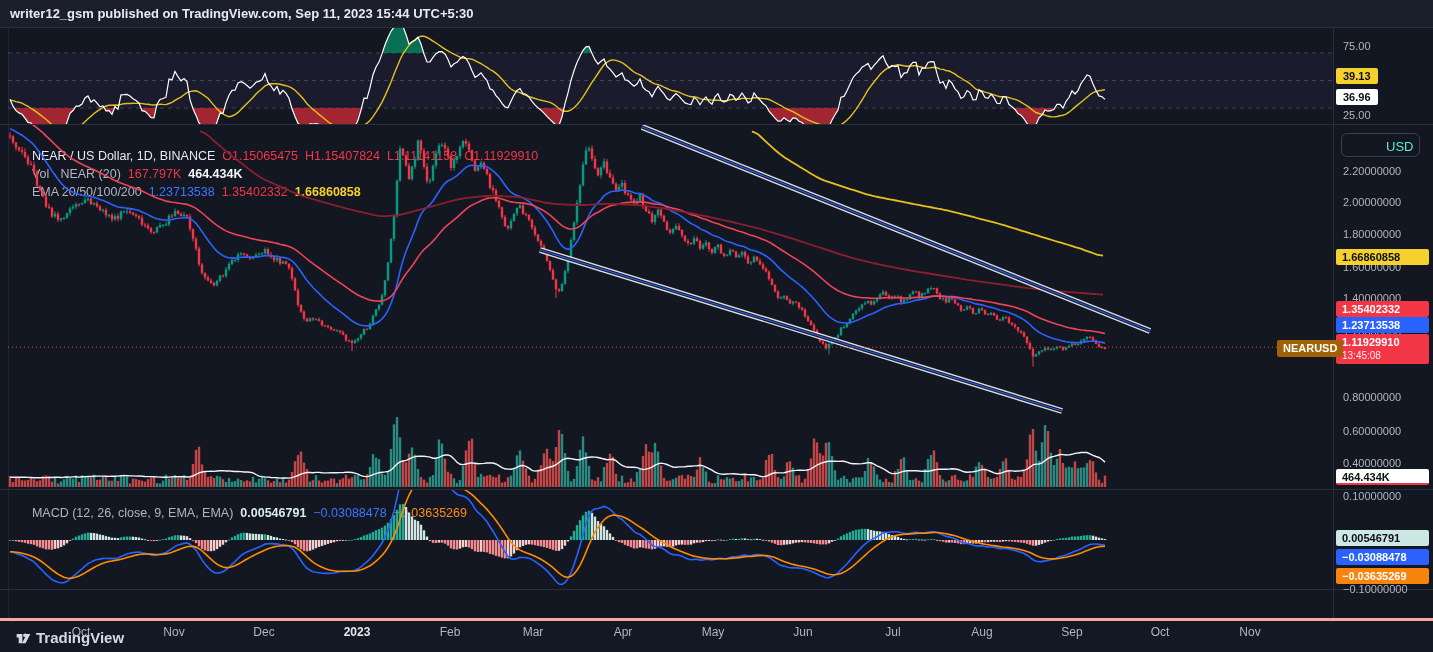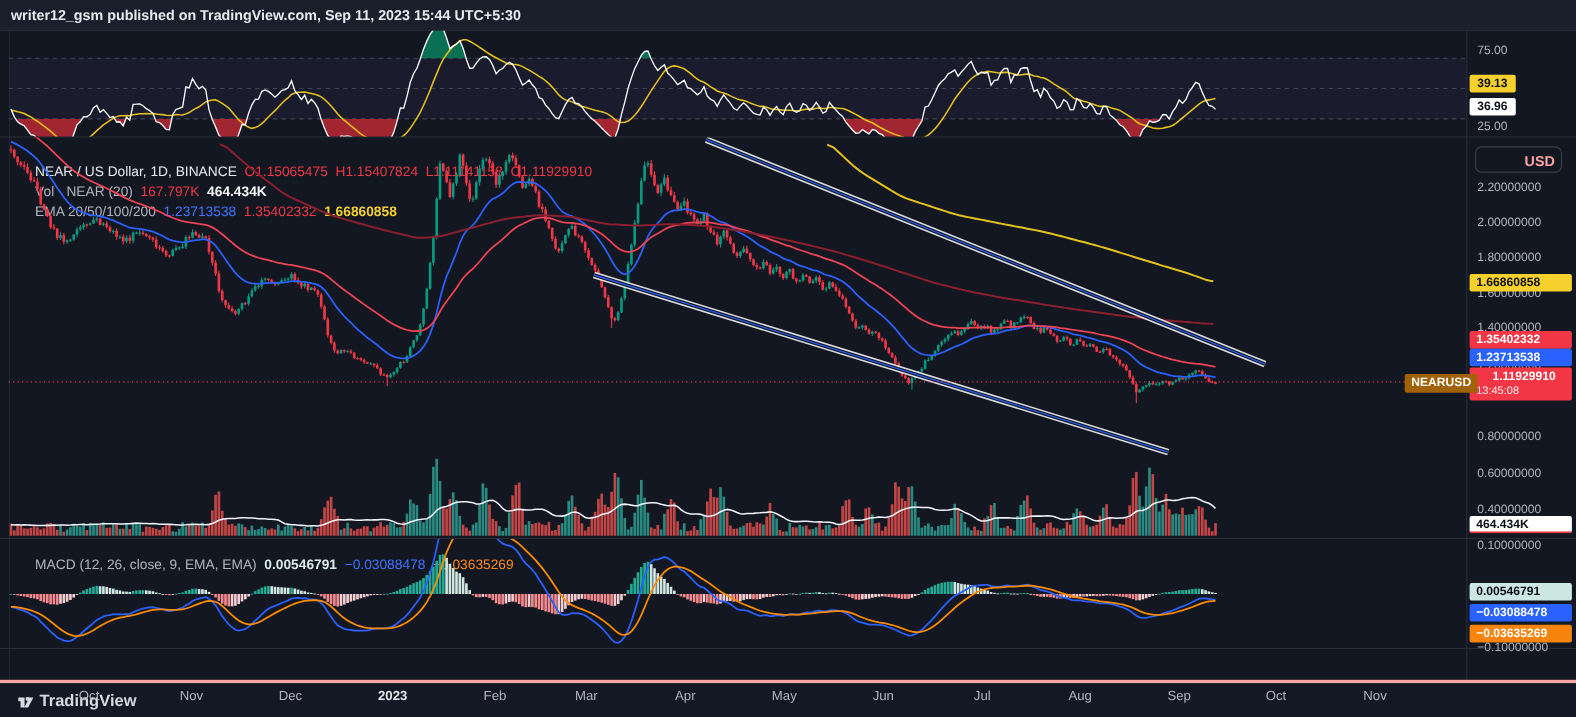--- a/index.html
+++ b/index.html
@@ -17,26 +17,26 @@
   .lred{color:#f23645;}
   .lblue{color:#3f74ff;}
   .lorange{color:#ff8c1a;}
   .ldim{color:#b2b5be;}
   .axis-label{position:absolute;left:1343px;height:16px;line-height:16px;font-size:11px;color:#b2b5be;z-index:3;}
   .badge{position:absolute;left:1336px;width:93px;box-sizing:border-box;height:16px;line-height:16px;
          font-size:11px;font-weight:600;padding-left:6px;border-radius:2px;z-index:4;}
   .badge.small{width:auto;padding:0 7px;}
   .badge2{position:absolute;left:1336px;width:93px;box-sizing:border-box;height:30px;border-radius:2px;
           padding-left:6px;z-index:5;}
-  .badge2 .p{font-size:11px;font-weight:700;line-height:16px;text-align:center;}
+  .badge2 .p{font-size:11px;font-weight:700;line-height:16px;}
   .badge2 .cd{font-size:10px;line-height:12px;opacity:.9;}
   .symtag{position:absolute;height:17px;line-height:17px;font-size:11px;font-weight:700;border-radius:2px;
           padding:0 6px;z-index:5;}
   .usd-btn{position:absolute;left:1341px;top:133px;width:79px;height:24px;border:1px solid #3a3f4c;border-radius:6px;
-           color:#fca5a5;font-size:13px;font-weight:700;text-align:center;line-height:24px;z-index:4;background:transparent;padding-left:44px;}
+           color:#5eead4;font-size:13px;font-weight:400;text-align:center;line-height:24px;z-index:4;background:transparent;padding-left:44px;}
   .tlabel{position:absolute;top:595px;transform:translateX(-50%);font-size:12px;color:#b2b5be;z-index:3;margin-top:30px;}
   .tlabel.major{color:#e4e6eb;font-weight:700;}
   .footer{position:absolute;left:0;top:618px;width:1433px;height:34px;background:#141824;border-top:3px solid #fca5a5;}
   .brand{position:absolute;left:36px;top:8px;color:#d6dae3;font-size:15px;font-weight:700;}
   .tvlogo{position:absolute;left:15px;top:9px;}
   .z2{z-index:2;}
 </style>
 </head>
 <body>
 

